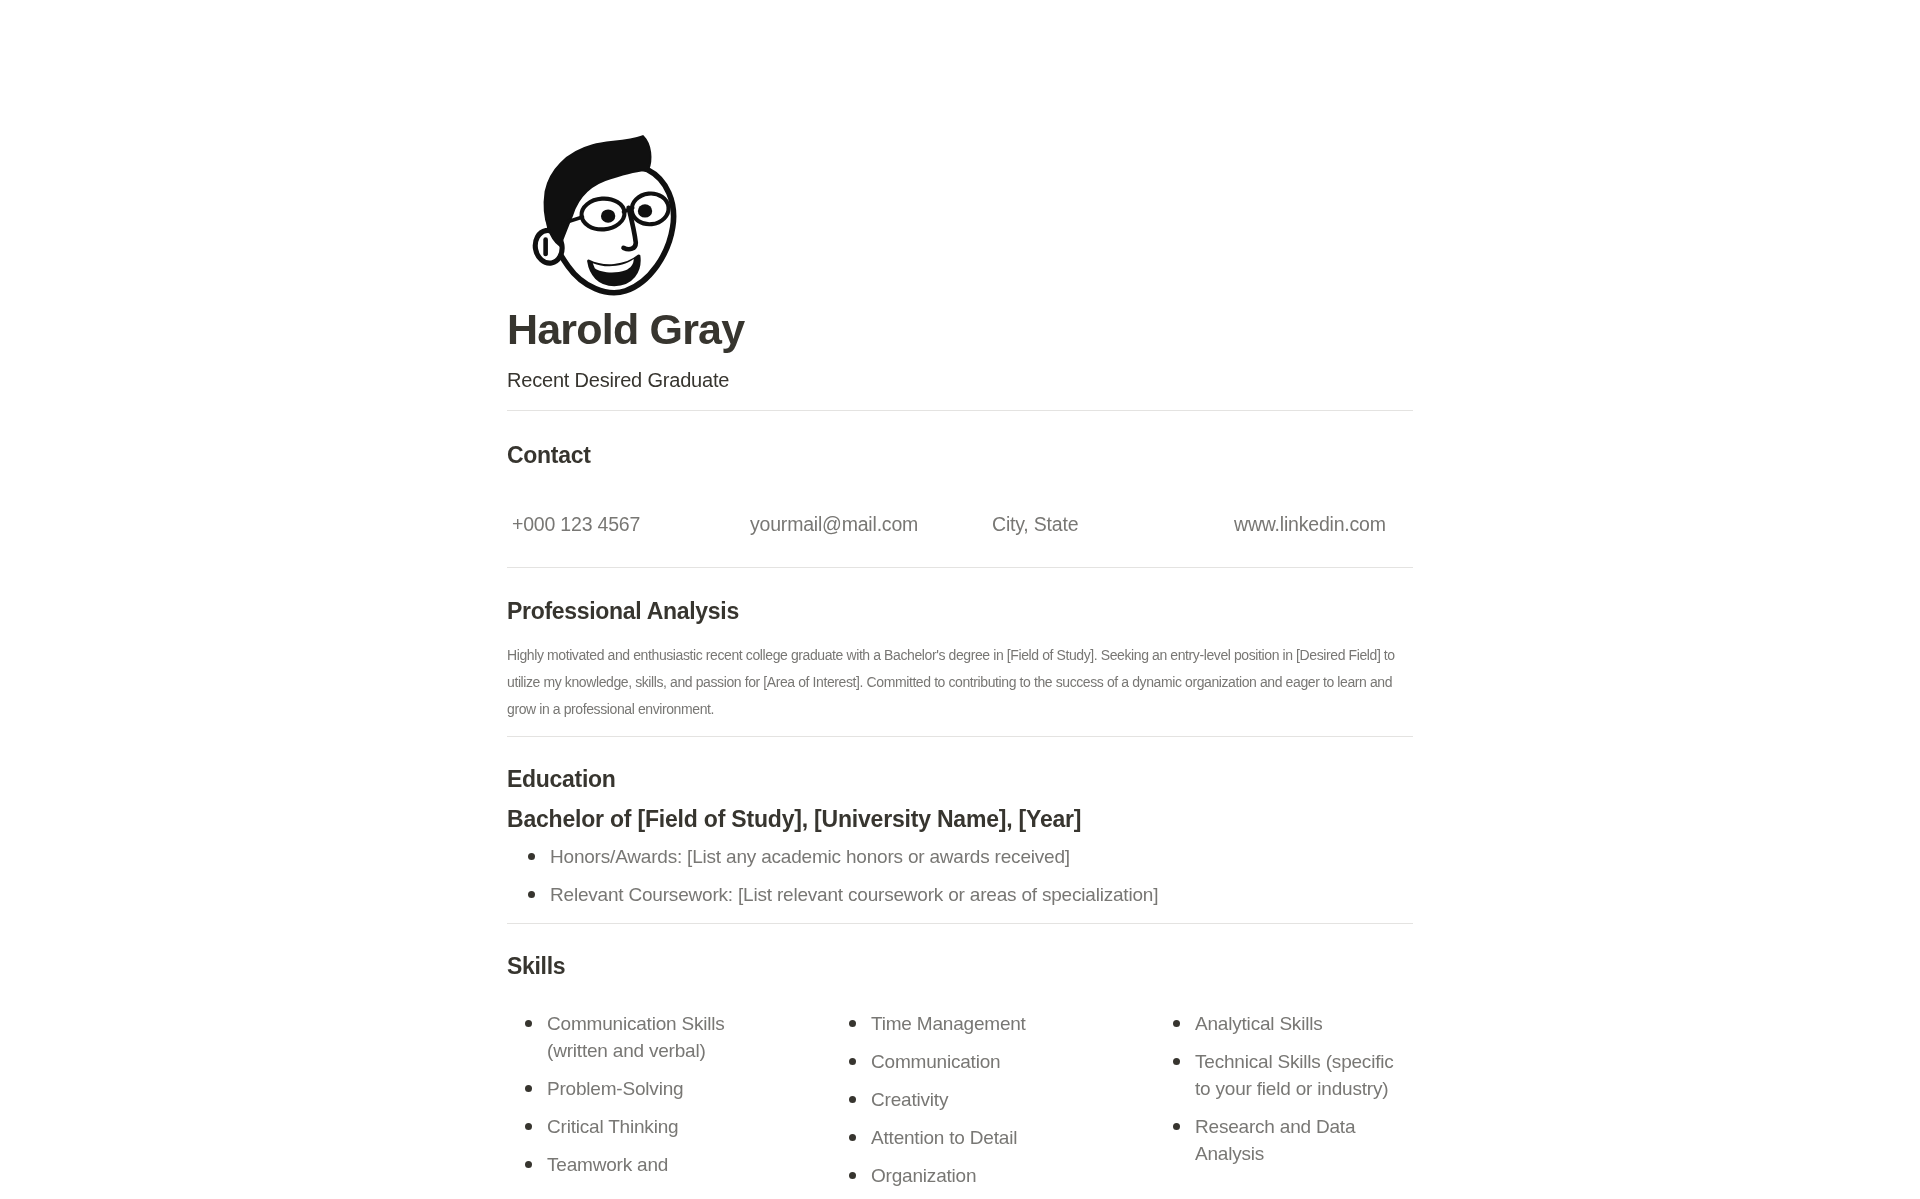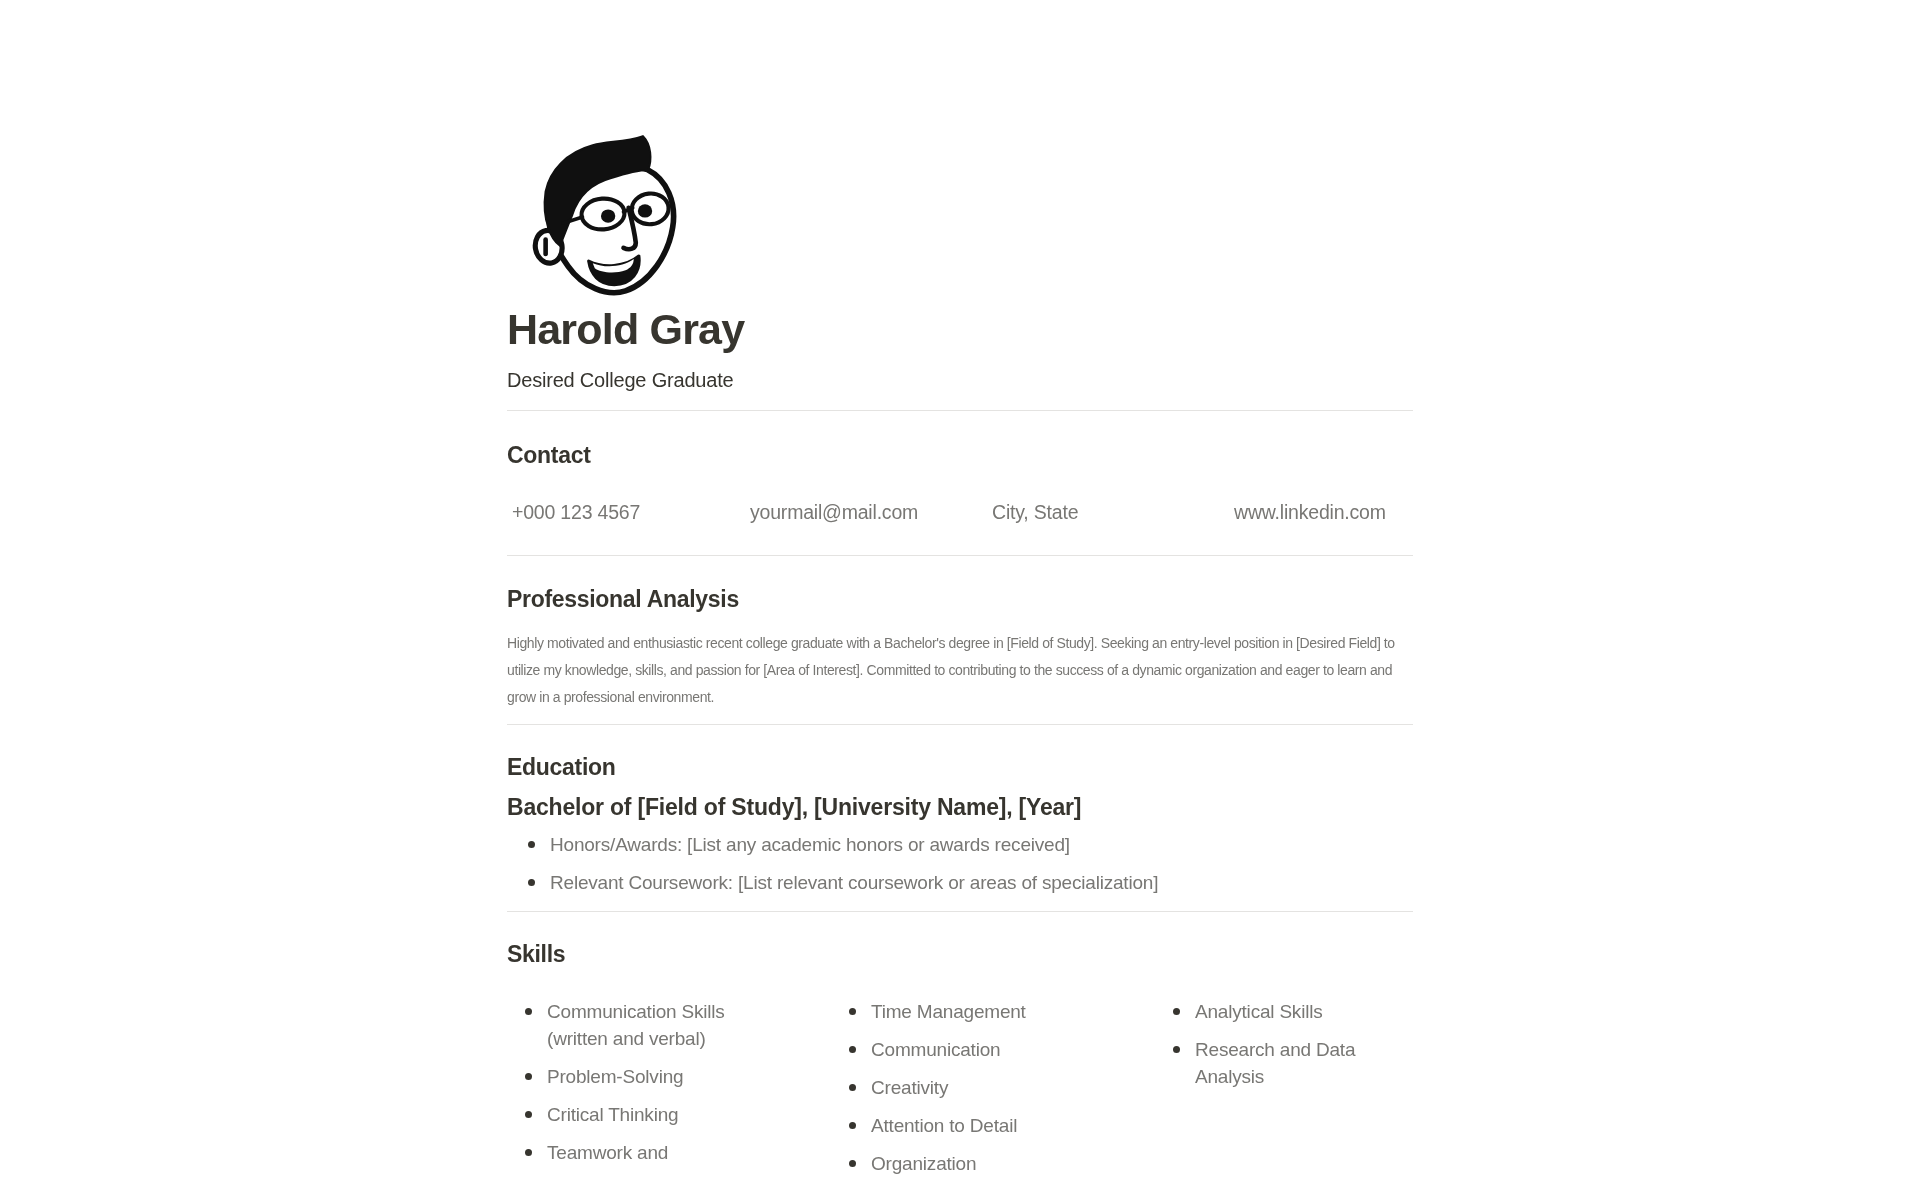--- a/index.html
+++ b/index.html
@@ -38,21 +38,21 @@
   .section-heading{
     font-size:23px;line-height:32px;font-weight:700;
     letter-spacing:-0.3px;color:var(--text-dark);
   }
   .heading-contact{margin-top:28px;}
   .heading-profile{margin-top:27px;}
   .heading-education{margin-top:26px;}
   .heading-skills{margin-top:26px;}
 
   .contact-grid{
-    margin-top:28px;
+    margin-top:40px;
     display:grid;
     grid-template-columns:238px 242px 242px 1fr;
   }
   .contact-grid span{
     padding-left:5px;
     font-size:19.5px;line-height:27px;color:var(--text-gray);
     letter-spacing:-0.2px;white-space:nowrap;
   }
 
   .profile-text{
@@ -116,21 +116,21 @@
       <ellipse cx="125" cy="78" rx="7" ry="6.5" fill="#101010"></ellipse>
 
       <path d="M109 75 C112 87 115 100 116 109 C116 115 110 117 104 114" stroke="#101010" stroke-width="4.5"></path>
 
       <path d="M70 127 C84 134 106 133 119 122 C121 137 112 150 95 150 C80 150 72 140 70 127 Z" fill="#101010" stroke="#101010" stroke-width="3"></path>
       <path d="M74 129 C86 134 103 133 114 125 C114 130 111 134 106 136 C95 140 81 138 76 134 Z" fill="#ffffff"></path>
     </svg>
   </div>
 
   <h1 class="name">Harold Gray</h1>
-  <p class="subtitle">Desired College Graduate</p>
+  <p class="subtitle">Recent Desired Graduate</p>
 
   <hr class="divider divider-1">
 
   <section>
     <h2 class="section-heading heading-contact">Contact</h2>
     <div class="contact-grid">
       <span>+000 123 4567</span>
       <span>yourmail@mail.com</span>
       <span>City, State</span>
       <span>www.linkedin.com</span>
@@ -168,18 +168,19 @@
       </ul>
       <ul class="bullets">
         <li>Time Management</li>
         <li>Communication</li>
         <li>Creativity</li>
         <li>Attention to Detail</li>
         <li>Organization</li>
       </ul>
       <ul class="bullets">
         <li>Analytical Skills</li>
+        <li>Technical Skills (specific to your field or industry)</li>
         <li>Research and Data Analysis</li>
       </ul>
     </div>
   </section>
 
 </div>
 
 </body></html>

